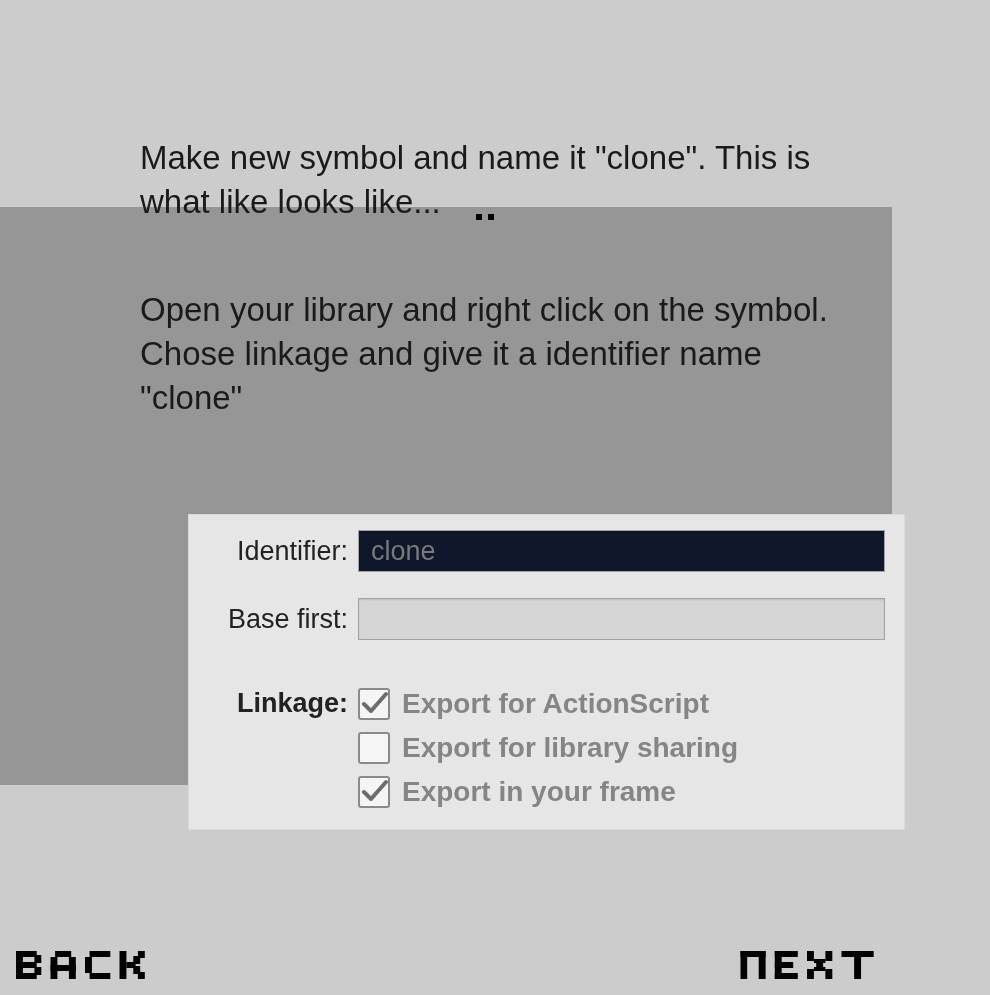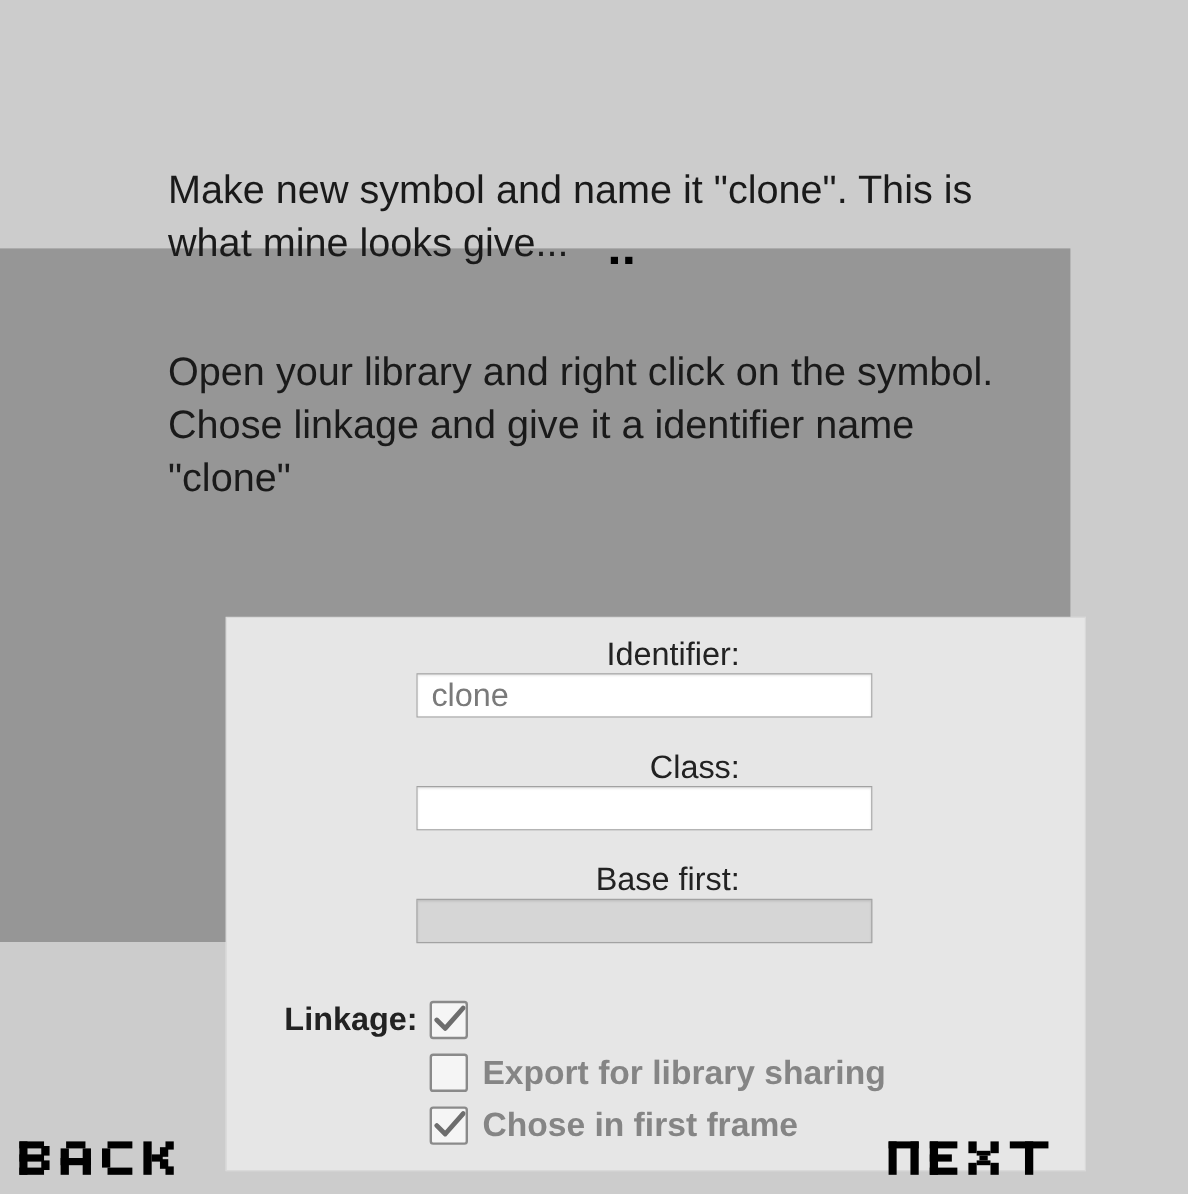--- a/index.html
+++ b/index.html
@@ -79,38 +79,37 @@
     width: 717px;
     background: #e6e6e6;
     box-sizing: border-box;
     padding: 16px 10px 22px 0;
     box-shadow: inset 0 0 0 1px #d9d9d9;
   }
   .dlg-row {
     display: flex;
     align-items: center;
     margin-bottom: 26px;
-    flex-direction: column;
   }
   .dlg-row.last-input { margin-bottom: 46px; }
   .dlg-label {
     width: 160px;
     text-align: right;
     font-size: 27px;
     color: #222;
     padding-right: 10px;
     flex-shrink: 0;
   }
   .dlg-input {
     flex: 1;
     height: 42px;
     font-size: 27px;
     padding: 2px 12px;
     border: 1px solid #a2a2a2;
-    background: #ffffff;
+    background: #0f172a;
     color: #7a7a7a;
     box-shadow: inset 0 1px 2px rgba(0,0,0,0.12);
     font-family: Arial, Helvetica, sans-serif;
     box-sizing: border-box;
     outline: none;
     margin-right: 10px;
   }
   .dlg-input.disabled {
     background: #d6d6d6;
     color: #999;
@@ -168,65 +167,62 @@
 <body>
 
 <div class="stage">
   <div class="bg-top"></div>
   <div class="bg-mid"></div>
   <div class="bg-bottom"></div>
 
   <div class="instr-text">
     <div>
       <span>Make new symbol and name it "clone". This is</span><br>
-      <span>what mine looks give...</span>
+      <span>what like looks like...</span>
       <span class="clone-icon">
         <span class="box">
           <span class="eye l"></span>
           <span class="eye r"></span>
         </span>
       </span>
     </div>
     <div class="instr-para2">Open your library and right click on the symbol. Chose linkage and give it a identifier name "clone"</div>
   </div>
 
   <div class="dialog">
     <div class="dlg-row">
       <div class="dlg-label">Identifier:</div>
       <input class="dlg-input" type="text" value="clone" style="">
-    </div>
-    <div class="dlg-row">
-      <div class="dlg-label">Class:</div>
-      <input class="dlg-input" type="text" value="" style="">
     </div>
     <div class="dlg-row last-input">
       <div class="dlg-label">Base first:</div>
       <input class="dlg-input disabled" type="text" readonly="" value="" style="">
     </div>
     <div class="linkage-row">
       <div class="dlg-label" style="padding-top:2px;">Linkage:</div>
       <div class="linkage-opts">
         <div class="check-line">
           <span class="check">
             <svg width="28" height="28" viewBox="0 0 28 28">
                 <path d="M4 14 L11 21 L26 4" stroke="#6d6d6d" stroke-width="4" fill="none" stroke-linecap="round" stroke-linejoin="round"></path>
               </svg>
           </span>
+          <span class="check-text">Export for ActionScript</span>
         </div>
         <div class="check-line">
           <span class="check"></span>
           <span class="check-text">Export for library sharing</span>
         </div>
         <div class="check-line" style="margin-bottom:0;">
           <span class="check">
             <svg width="28" height="28" viewBox="0 0 28 28">
                 <path d="M4 14 L11 21 L26 4" stroke="#6d6d6d" stroke-width="4" fill="none" stroke-linecap="round" stroke-linejoin="round"></path>
               </svg>
           </span>
-          <span class="check-text">Chose in first frame</span>
+          <span class="check-text">Export in your frame</span>
         </div>
       </div>
     </div>
   </div>
 
   <div class="nav-btn nav-back">
     <svg width="118" height="32" viewBox="0 0 118 32">
       <g fill="#000">
 
         <rect x="0" y="0" width="6" height="28"></rect>

